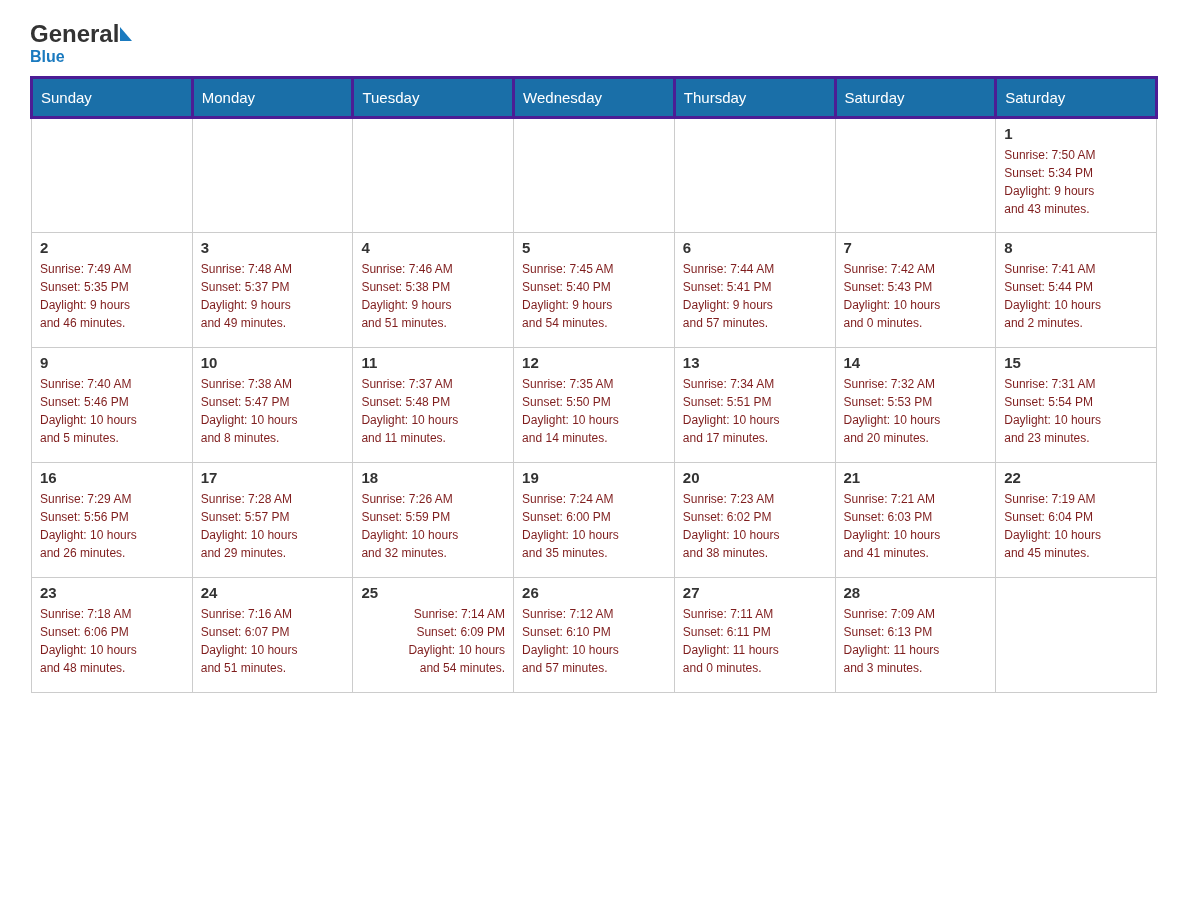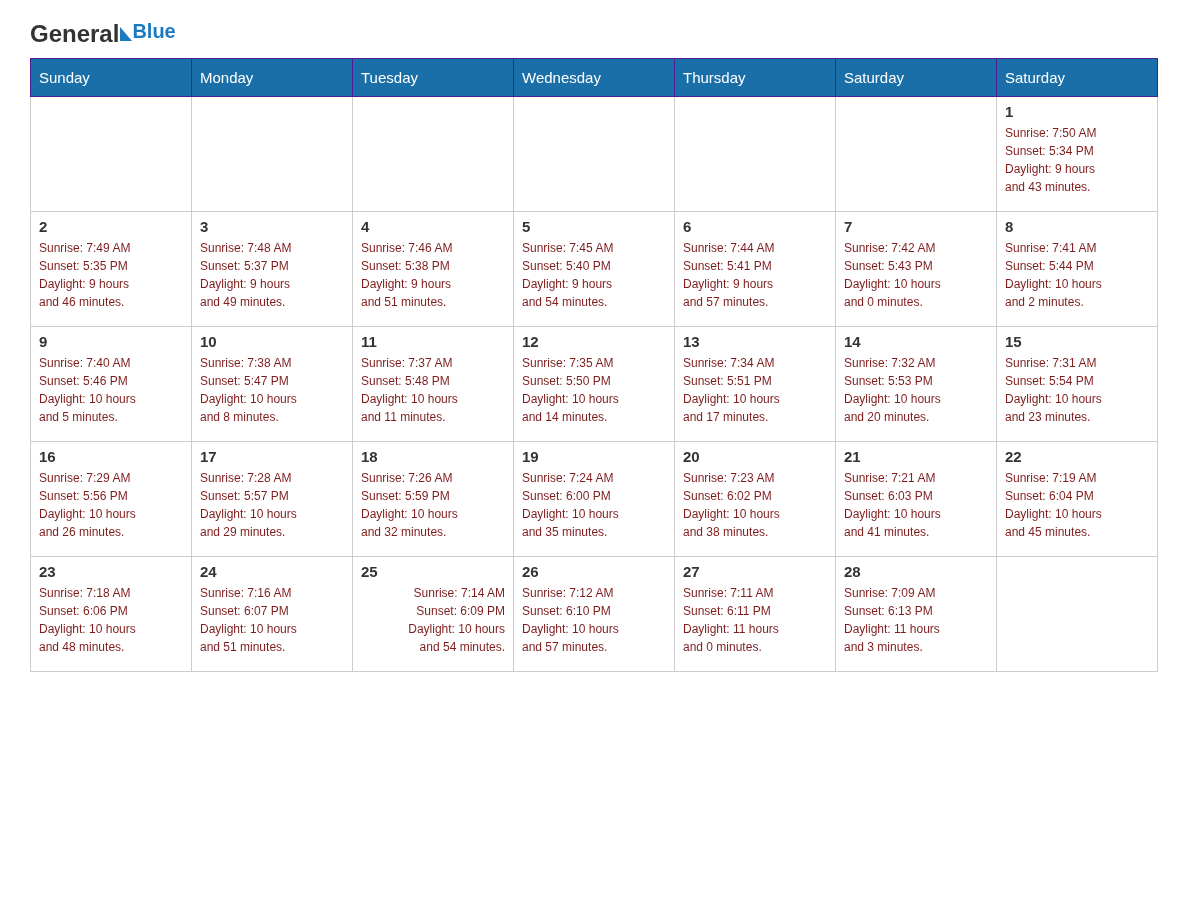--- a/index.html
+++ b/index.html
@@ -10,21 +10,21 @@
       color: #222;
     }
     .header {
       display: flex;
       justify-content: space-between;
       align-items: flex-start;
       margin-bottom: 10px;
     }
     .logo {
       display: flex;
-      flex-direction: row;
+      flex-direction: column;
       align-items: flex-start;
     }
     .title-section {
       text-align: right;
     }
     .month-title {
       font-size: 52px;
       font-weight: bold;
       color: #222;
       line-height: 1.1;
@@ -39,21 +39,21 @@
       border-collapse: collapse;
       margin-top: 10px;
     }
     .calendar th {
       background-color: #1a6fa8;
       color: #fff;
       font-size: 15px;
       font-weight: normal;
       padding: 10px 8px;
       text-align: left;
-      border: 1px solid #4c1d95;
+      border: 3px solid #4c1d95;
     }
     .calendar td {
       vertical-align: top;
       border: 1px solid #ccc;
       padding: 6px 8px;
       width: 14.28%;
       min-height: 100px;
       font-size: 13px;
       color: #333;
       background: #fff;
@@ -89,21 +89,21 @@
       display: inline-block;
       width: 0;
       height: 0;
       border-style: solid;
       border-width: 14px 0 0 12px;
       border-color: transparent transparent transparent #1a7abf;
       margin-left: 1px;
       vertical-align: middle;
     }
     .logo-text-blue {
-      font-size: 20px;
+      font-size: 16px;
       font-weight: bold;
       color: #1a7abf;
       font-family: Arial, sans-serif;
     }
   </style>
 </head>
 <body>
 
 <div class="header">
   <div class="logo">

